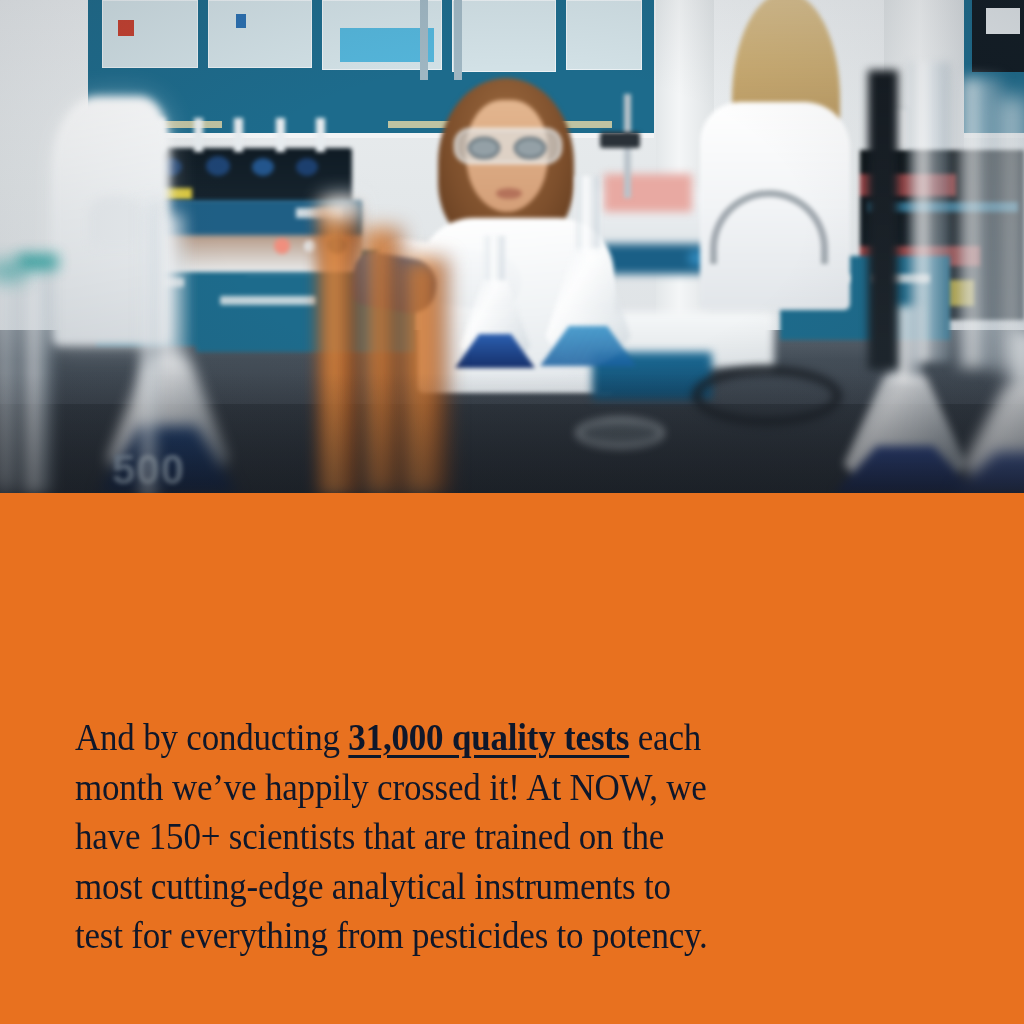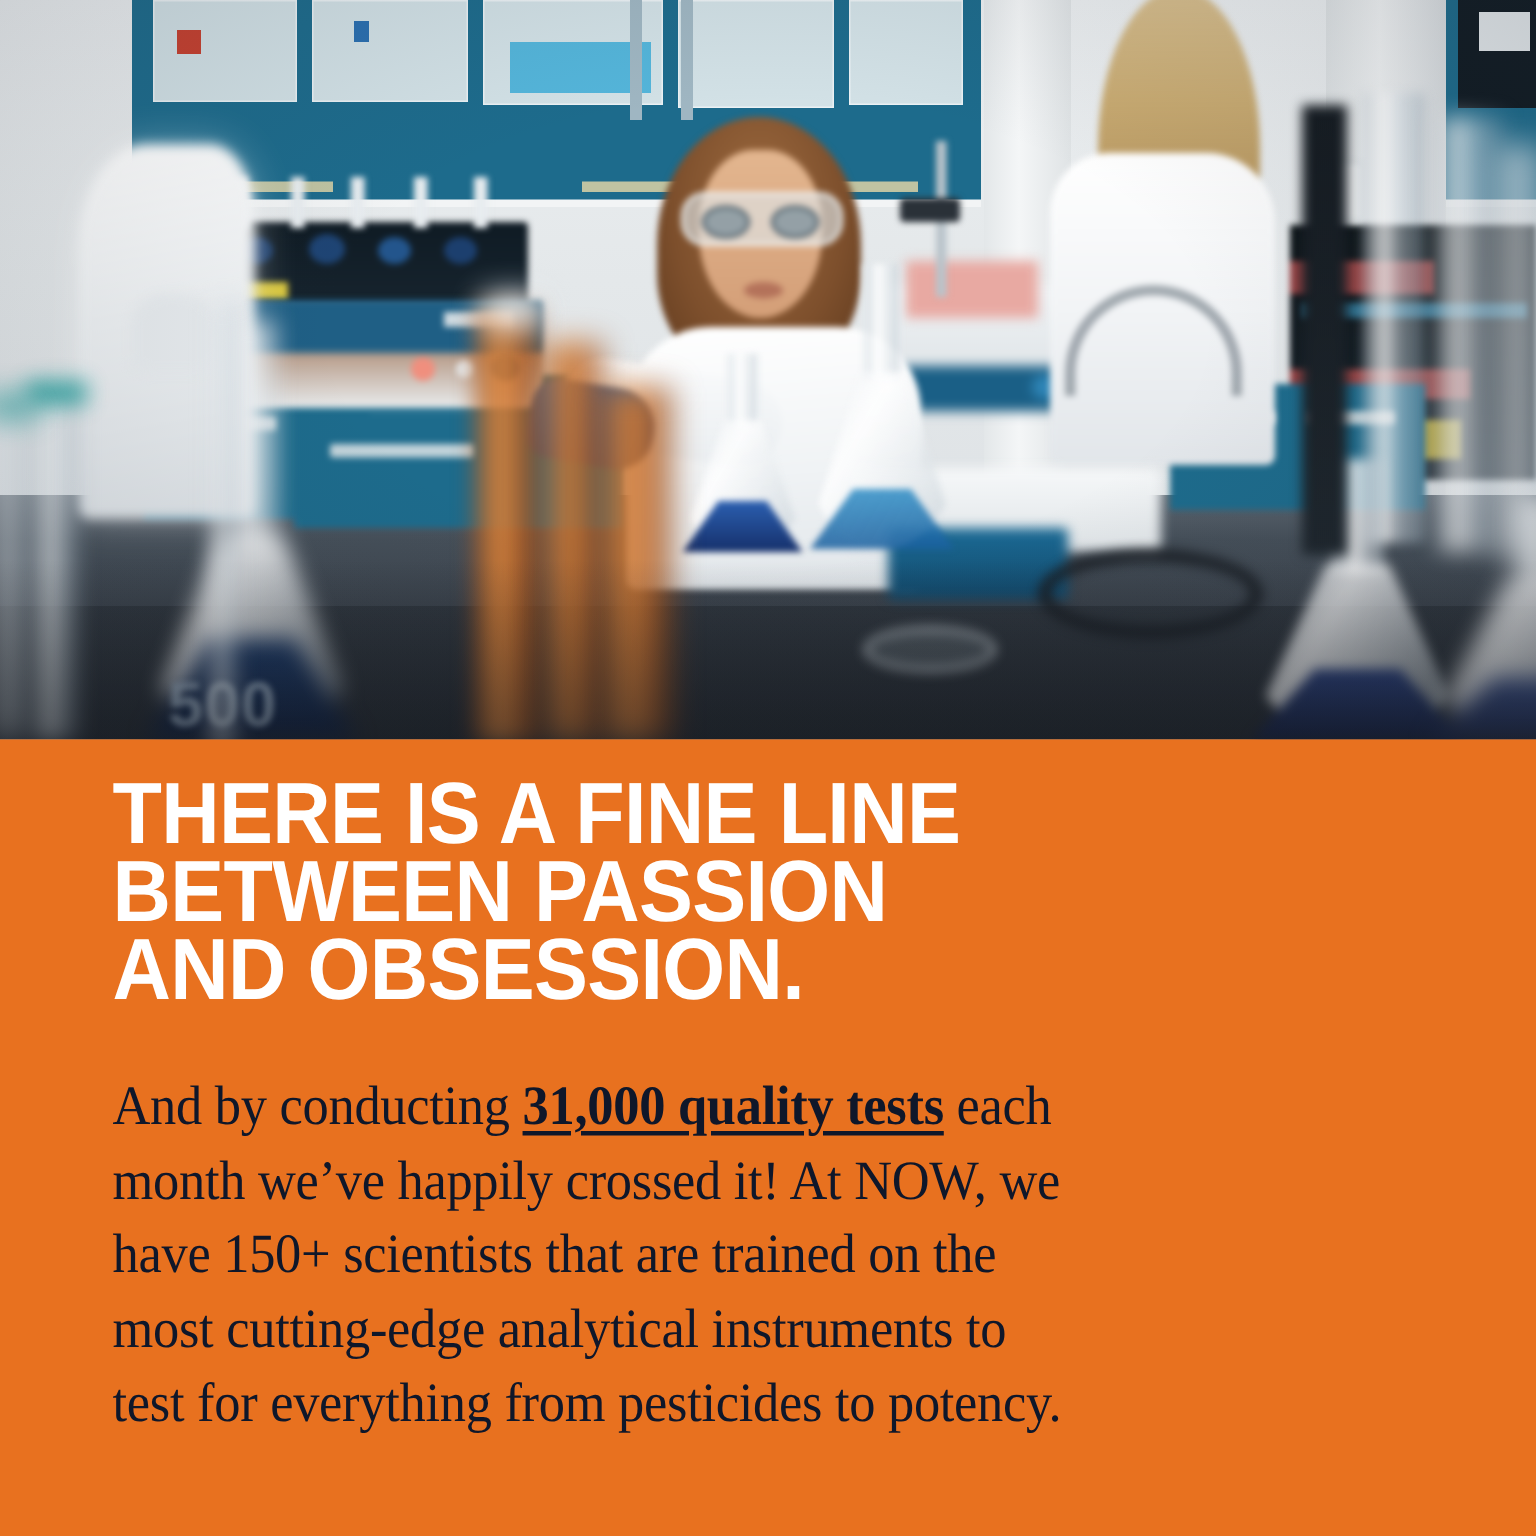--- a/index.html
+++ b/index.html
@@ -415,25 +415,20 @@
       <div class="liquid" style="width:148px;height:42px;background:linear-gradient(180deg,#3a4f86,#1b2750);"></div>
     </div>
     <div class="blur-mid" style="position:absolute;left:868px;top:70px;width:30px;height:300px;background:linear-gradient(180deg,#141a20,#1d252c);"></div>
 
     <div class="photo-haze"></div>
     <div class="photo-bottom-shade"></div>
   </div>
 
   <div class="panel">
 
-    <div class="headline">
-      <span class="hl">THERE IS A FINE LINE</span>
-      <span class="hl">BETWEEN PASSION</span>
-      <span class="hl">AND OBSESSION.</span>
-    </div>
 
     <div class="body">
       <span class="ln"><span>And by conducting </span><b>31,000 quality tests</b><span> each</span></span>
       <span class="ln">month we’ve happily crossed it! At NOW, we</span>
       <span class="ln">have 150+ scientists that are trained on the</span>
       <span class="ln">most cutting-edge analytical instruments to</span>
       <span class="ln">test for everything from pesticides to potency.</span>
     </div>
 
   </div>

